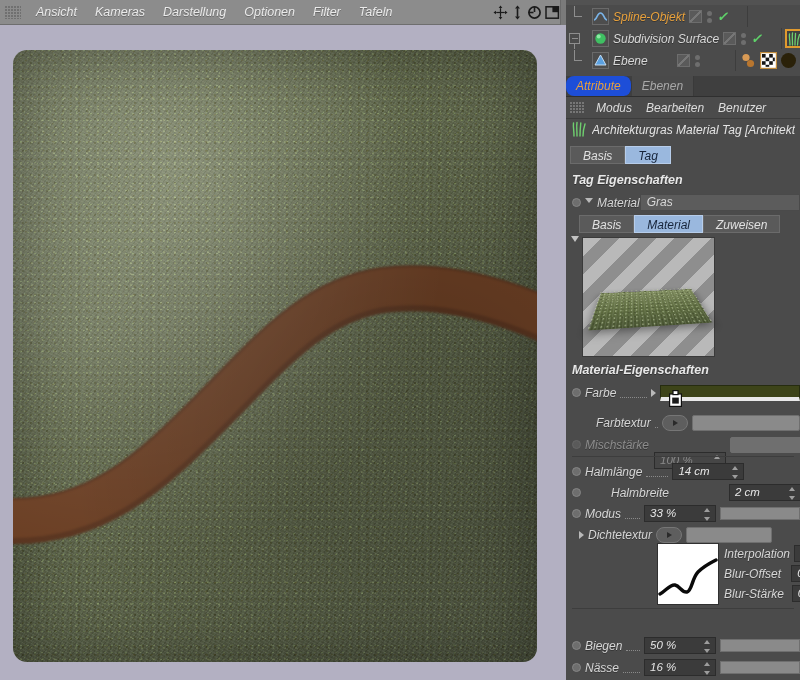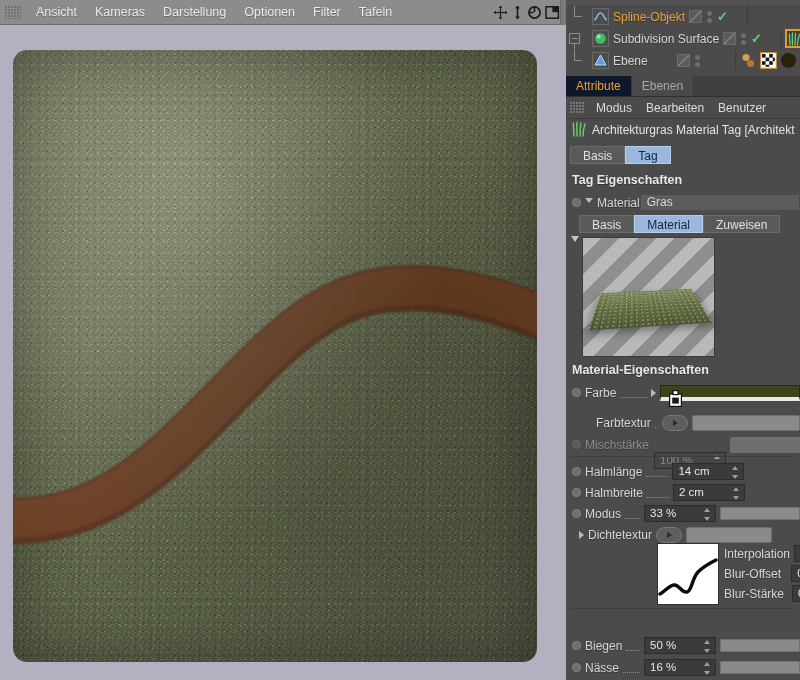--- a/index.html
+++ b/index.html
@@ -2,21 +2,21 @@
 <html><head>
 <meta charset="utf-8">
 <style>
   * { box-sizing: border-box; margin: 0; padding: 0; }
   html, body {
     width: 800px; height: 680px;
     background: #545454;
     font-family: "Liberation Sans", sans-serif;
     overflow: hidden;
   }
-  .app { position: relative; width: 800px; height: 680px; }
+  .app { position: relative; width: 800px; height: 680px; font-style: italic; }
 
   
   .viewport-pane {
     position: absolute; left: 0; top: 0;
     width: 566px; height: 680px;
     background: #b3b0c2;
   }
   .vp-menubar {
     position: absolute; left: 0; top: 0;
     width: 566px; height: 25px;
@@ -160,21 +160,21 @@
     position: absolute; left: 0; top: 76px; width: 234px; height: 21px;
     background: #3f3f3f;
     display: flex; align-items: flex-end;
     border-bottom: 1px solid #2f2f2f;
   }
   .atab {
     height: 20px; padding: 0 10px; font-size: 12px; line-height: 20px;
     color: #a8a8a8; background: #4a4a4a;
     border-right: 1px solid #3a3a3a;
   }
-  .atab.active { color: #e8a13c; background: #0f172a; }
+  .atab.active { color: #e8a13c; background: #1d4ed8; border-radius: 8px; }
 
   .attr-menubar {
     position: absolute; left: 0; top: 97px; width: 234px; height: 22px;
     background: #4b4b4b; display: flex; align-items: center;
     border-bottom: 1px solid #3c3c3c;
   }
   .am-grip {
     width: 14px; height: 12px; margin-left: 4px; margin-right: 5px;
     background-image: radial-gradient(circle at 1px 1px, #777 0.8px, transparent 1px);
     background-size: 3px 3px;
@@ -608,21 +608,21 @@
       <span class="plabel">Halmlänge</span>
       <span class="dots-fill" style="max-width:22px;"></span>
       <span class="numfield">14 cm
         <span class="spin">
             <i class="up"></i>
             <i class="dn"></i>
           </span>
       </span>
     </div>
 
-    <div class="prow" style="top:482px;">
+    <div class="prow" style="top:482px;gap:26px;">
       <span class="bullet"></span>
       <span class="plabel">Halmbreite</span>
       <span class="dots-fill" style="max-width:22px;"></span>
       <span class="numfield">2 cm
         <span class="spin">
             <i class="up"></i>
             <i class="dn"></i>
           </span>
       </span>
     </div>

